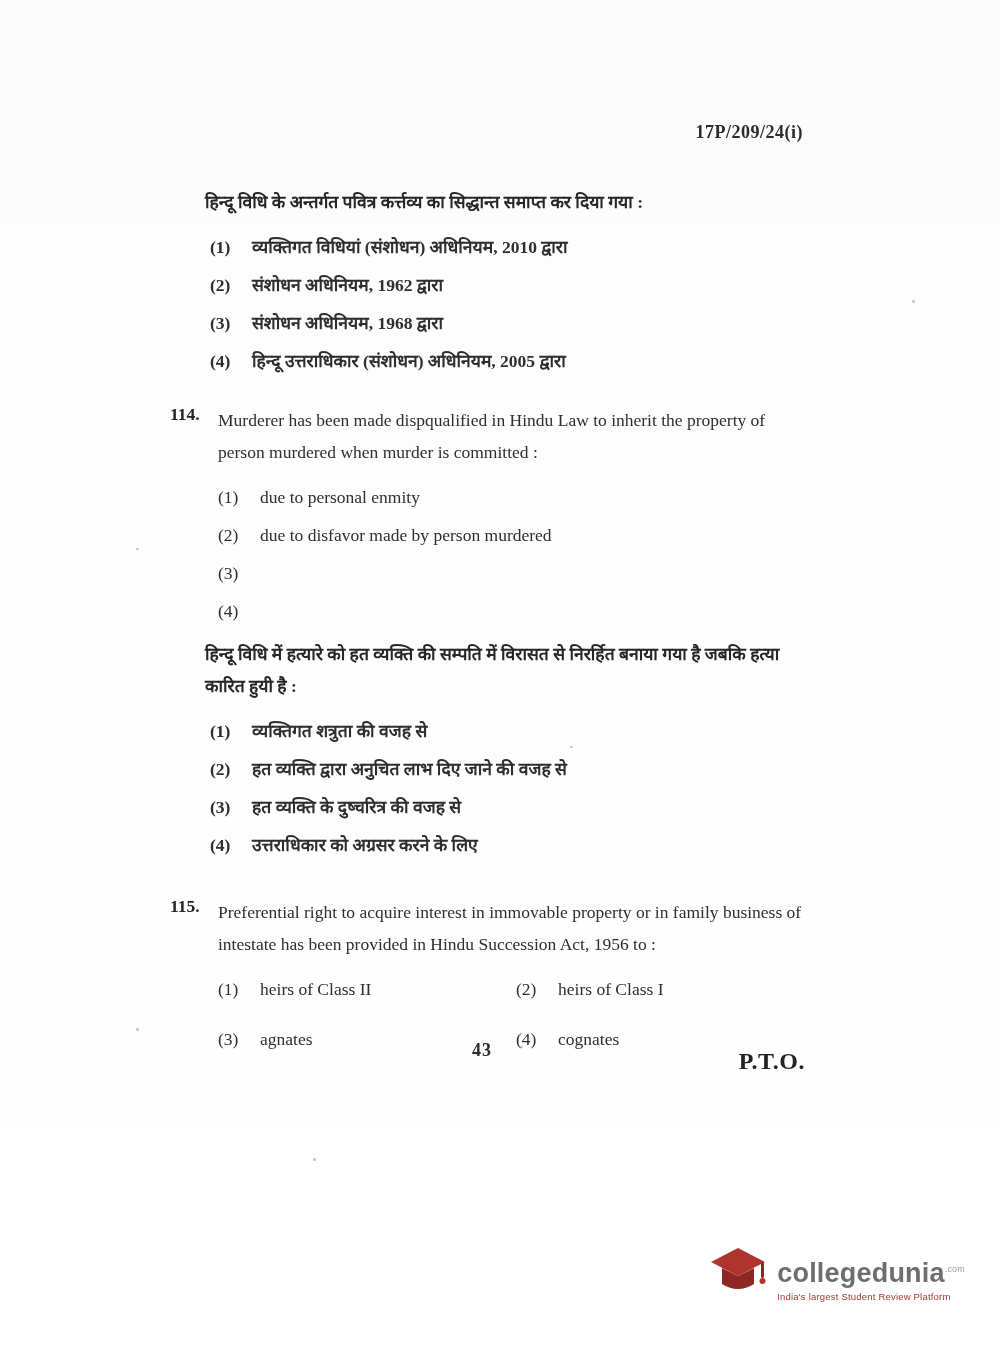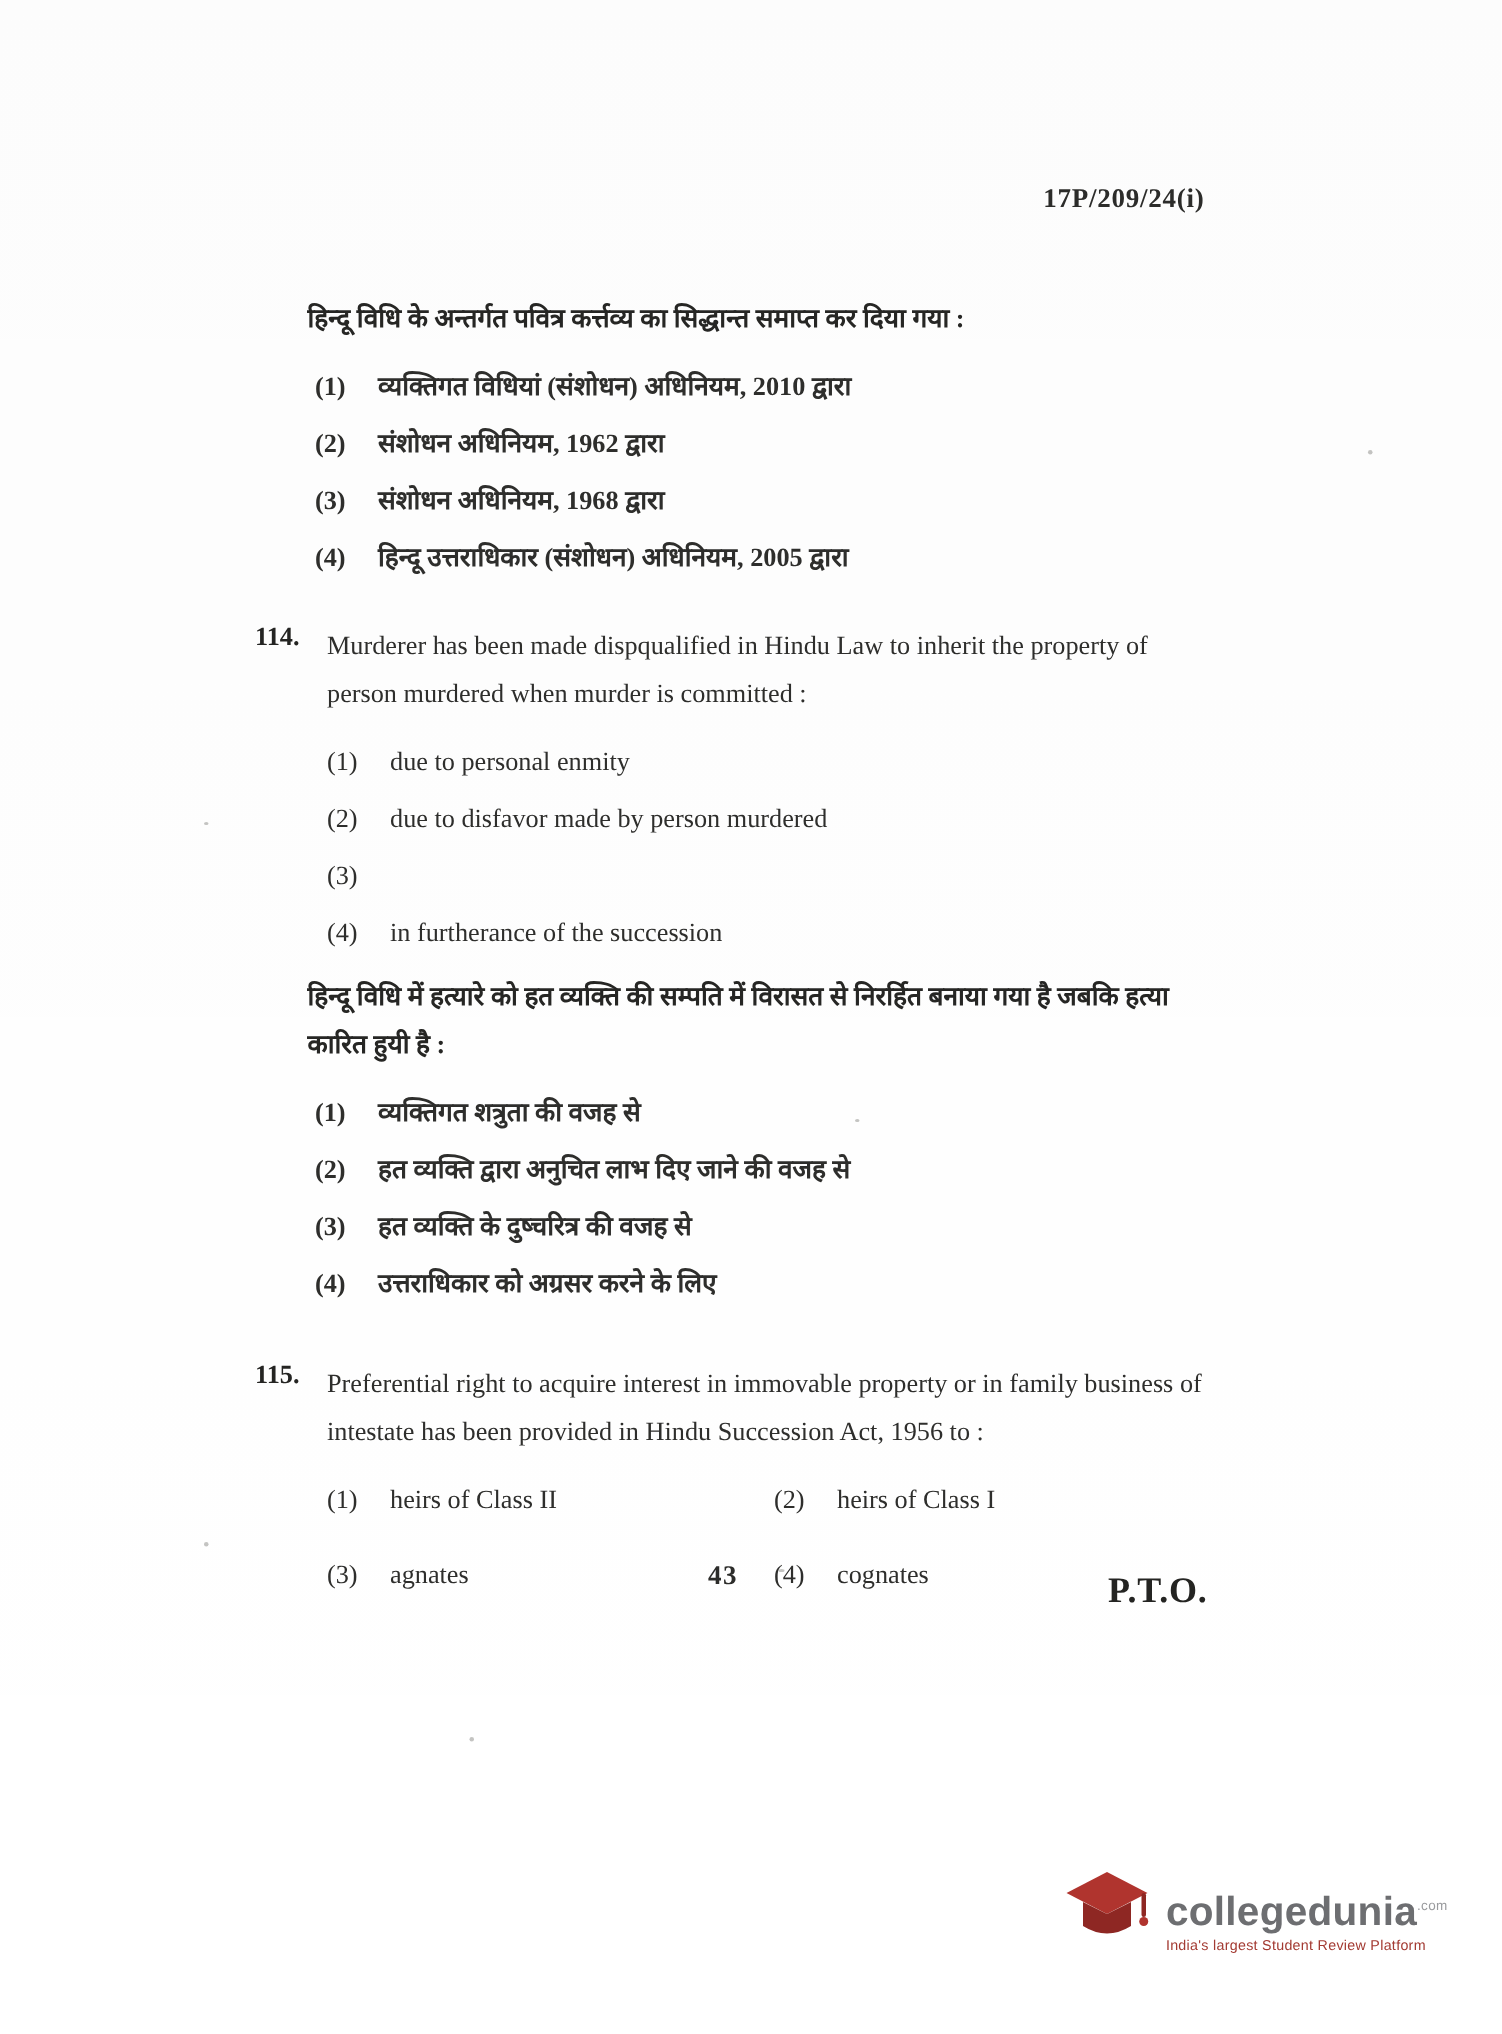--- a/index.html
+++ b/index.html
@@ -22,21 +22,21 @@
     position:absolute;top:122px;right:198px;
     font-weight:bold;font-size:18px;letter-spacing:.5px;
     color:#2c2c2a;
   }
   .content{
     position:absolute;left:170px;top:186px;width:648px;
     font-size:17.5px;
   }
   .stem{margin:0;line-height:32px;color:#2e2e2c;}
   .hi{font-weight:bold;color:#262624;}
-  .indent{margin-left:35px;width:605px;margin-top:10px;}
+  .indent{margin-left:35px;width:605px;}
   .opts{margin-top:16px;}
   .opt{display:flex;margin-bottom:12px;line-height:26px;}
   .opt .onum{flex:none;width:42px;color:#2e2e2c;}
   .opt .otext{color:#2e2e2c;text-align:center;}
   .qblock{margin-bottom:0;}
   .qrow{display:flex;}
   .qnum{flex:none;width:48px;font-weight:bold;color:#242422;}
   .numbered .stem{width:596px;}
   .numbered .opts{margin-left:48px;}
   .q114-en{margin-top:30px;font-family:Liberation Serif, serif;}
@@ -117,21 +117,20 @@
         </div>
         <div class="opt">
           <span class="onum">(2)</span>
           <span class="otext">due to disfavor made by person murdered</span>
         </div>
         <div class="opt">
           <span class="onum">(3)</span>
         </div>
         <div class="opt">
           <span class="onum">(4)</span>
-          <span class="otext">in furtherance of the succession</span>
         </div>
       </div>
     </section>
 
     <section class="qblock q114-hi">
       <p class="stem hi indent">हिन्दू विधि में हत्यारे को हत व्यक्ति की सम्पति में विरासत से निरर्हित बनाया गया है जबकि हत्या कारित हुयी है :</p>
       <div class="opts" style="margin-left:40px;">
         <div class="opt">
           <span class="onum hi">(1)</span>
           <span class="otext hi">व्यक्तिगत शत्रुता की वजह से</span>

